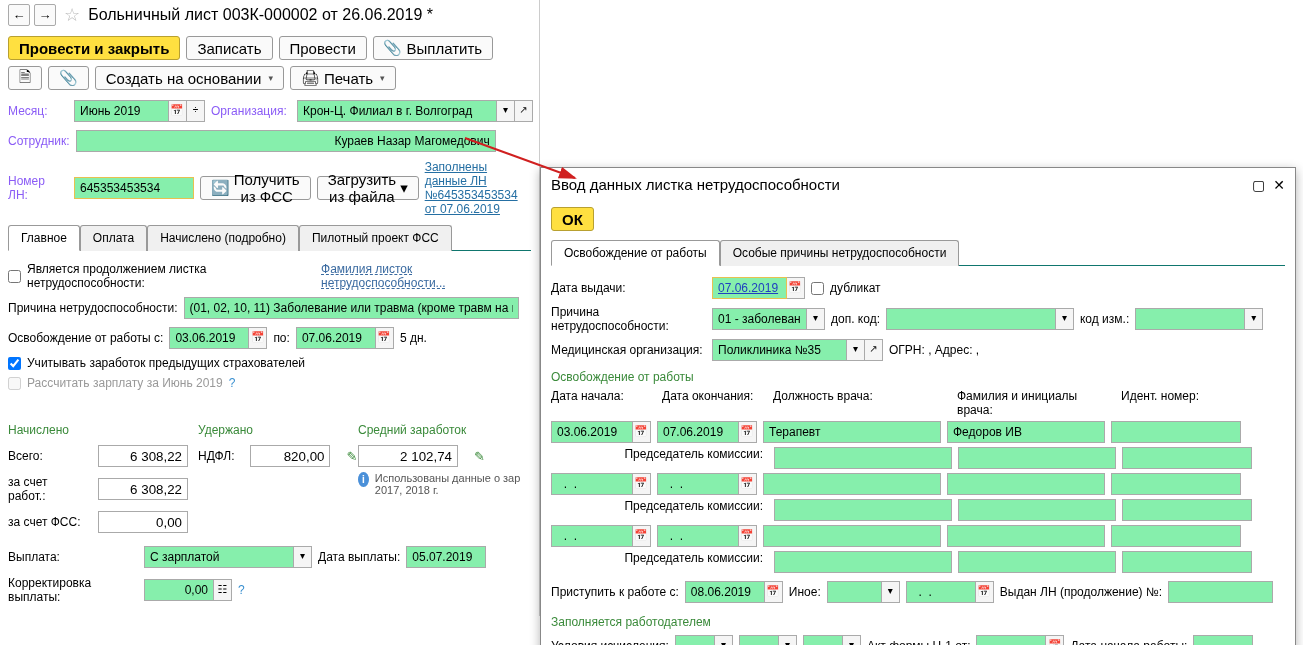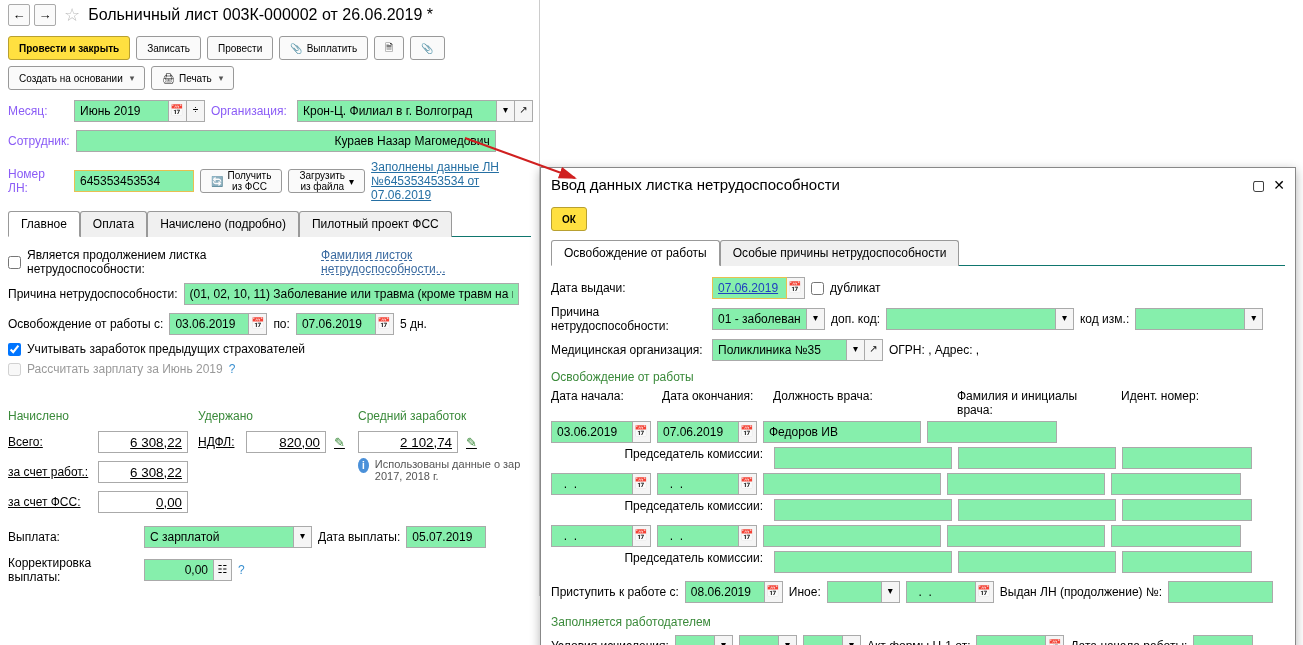--- a/index.html
+++ b/index.html
@@ -3,39 +3,39 @@
 <meta charset="utf-8">
 <style>
 * { box-sizing: border-box; margin: 0; padding: 0; font-family: Arial, sans-serif; }
 body { font-size: 12px; background: #fff; position: relative; width: 1303px; height: 645px; }
 .main-window { position: absolute; top: 0; left: 0; width: 540px; border-right: 1px solid #ccc; }
 .header-row { display: flex; align-items: center; padding: 4px 8px; gap: 4px; }
 .nav-btn { width: 22px; height: 22px; border: 1px solid #aaa; background: #fafafa; cursor: pointer; font-size: 13px; line-height: 18px; text-align: center; border-radius: 2px; }
 .star { color: #bbb; font-size: 18px; padding: 0 4px; }
 .title { font-size: 16px; font-weight: normal; }
 .toolbar { display: flex; gap: 6px; padding: 6px 8px; flex-wrap: wrap; align-items: center; }
-.btn { border: 1px solid #999; background: #fafafa; padding: 3px 10px; border-radius: 3px; cursor: pointer; font-size: 10px; height: 24px; display: inline-flex; align-items: center; gap: 4px; }
+.btn { border: 1px solid #999; background: #fafafa; padding: 3px 10px; border-radius: 3px; cursor: pointer; font-size: 15px; height: 24px; display: inline-flex; align-items: center; gap: 4px; }
 .btn-yellow { background: #ffe040; border-color: #b8a030; font-weight: bold; }
 .btn-dropdown::after { content: "▾"; margin-left: 3px; font-size: 9px; color: #555; }
 .field-row { display: flex; align-items: center; padding: 4px 8px; gap: 6px; }
 .label { min-width: 60px; color: #8b5cf6; }
 .input { border: 1px solid #aaa; padding: 2px 5px; height: 22px; font-size: 12px; background: #86efac; }
 .input-yellow { border: 1.5px solid #e8c050; }
 .input-group { display: flex; align-items: center; }
 .input-btn { width: 18px; height: 22px; border: 1px solid #aaa; border-left: none; background: #f5f5f5; font-size: 10px; text-align: center; cursor: pointer; line-height: 18px; }
 .tabs { display: flex; border-bottom: 1px solid #0f766e; margin: 4px 8px 0; }
 .tab { padding: 5px 12px; border: 1px solid #999; border-bottom: none; background: #f0f0f0; margin-right: 0; cursor: pointer; position: relative; top: 1px; border-top-left-radius: 3px; border-top-right-radius: 3px; }
 .tab.active { background: #fff; border-bottom: 1px solid #fff; }
 .tab-content { padding: 8px; }
 .link { color: #3a6aa0; text-decoration: underline dashed; cursor: pointer; }
 .link-solid { color: #256fa3; text-decoration: underline; cursor: pointer; }
 .checkbox-row { display: flex; align-items: center; gap: 6px; padding: 3px 0; }
 .chk { width: 13px; height: 13px; }
 .section-title-green { color: #3a8a3a; font-size: 12px; padding: 6px 0 3px; }
-.summary-row { display: flex; align-items: center; gap: 8px; padding: 3px 0; text-decoration: underline; }
+.summary-row { display: flex; align-items: center; gap: 16px; padding: 3px 0; }
 .summary-label { width: 90px; }
 .summary-input { width: 90px; text-align: right; border: 1px solid #aaa; height: 22px; padding: 2px 5px; }
 .pencil { color: #3a8a3a; cursor: pointer; font-size: 13px; }
 .disabled { color: #999; }
 .arrow-svg { position: absolute; top: 133px; left: 460px; z-index: 5; pointer-events: none; }
 .dialog { position: absolute; top: 167px; left: 540px; width: 756px; background: #fff; border: 1px solid #888; box-shadow: 0 3px 10px rgba(0,0,0,0.3); }
 .dialog-title-row { display: flex; align-items: center; justify-content: space-between; padding: 8px 10px; }
 .dialog-title { font-size: 15px; }
 .dialog-controls { display: flex; gap: 8px; font-size: 14px; cursor: pointer; }
 .dialog-body { padding: 6px 10px 10px; }
@@ -266,20 +266,21 @@
 
       <div style="display:flex;gap:6px;padding:2px 0">
         <div class="input-group">
             <input class="input" style="width: 82px;" value="03.06.2019">
             <span class="input-btn small-cal">📅</span>
           </div>
         <div class="input-group">
             <input class="input" style="width: 82px;" value="07.06.2019">
             <span class="input-btn small-cal">📅</span>
           </div>
+        <input class="input" style="width: 178px;" value="Терапевт">
         <input class="input" style="width: 158px;" value="Федоров ИВ">
         <input class="input" style="width: 130px;">
       </div>
       <div style="display:flex;gap:6px;padding:2px 0;justify-content:flex-start">
         <span style="width:217px;text-align:right;padding-right:5px">Председатель комиссии:</span>
         <input class="input" style="width: 178px;">
         <input class="input" style="width: 158px;">
         <input class="input" style="width: 130px;">
       </div>
 

